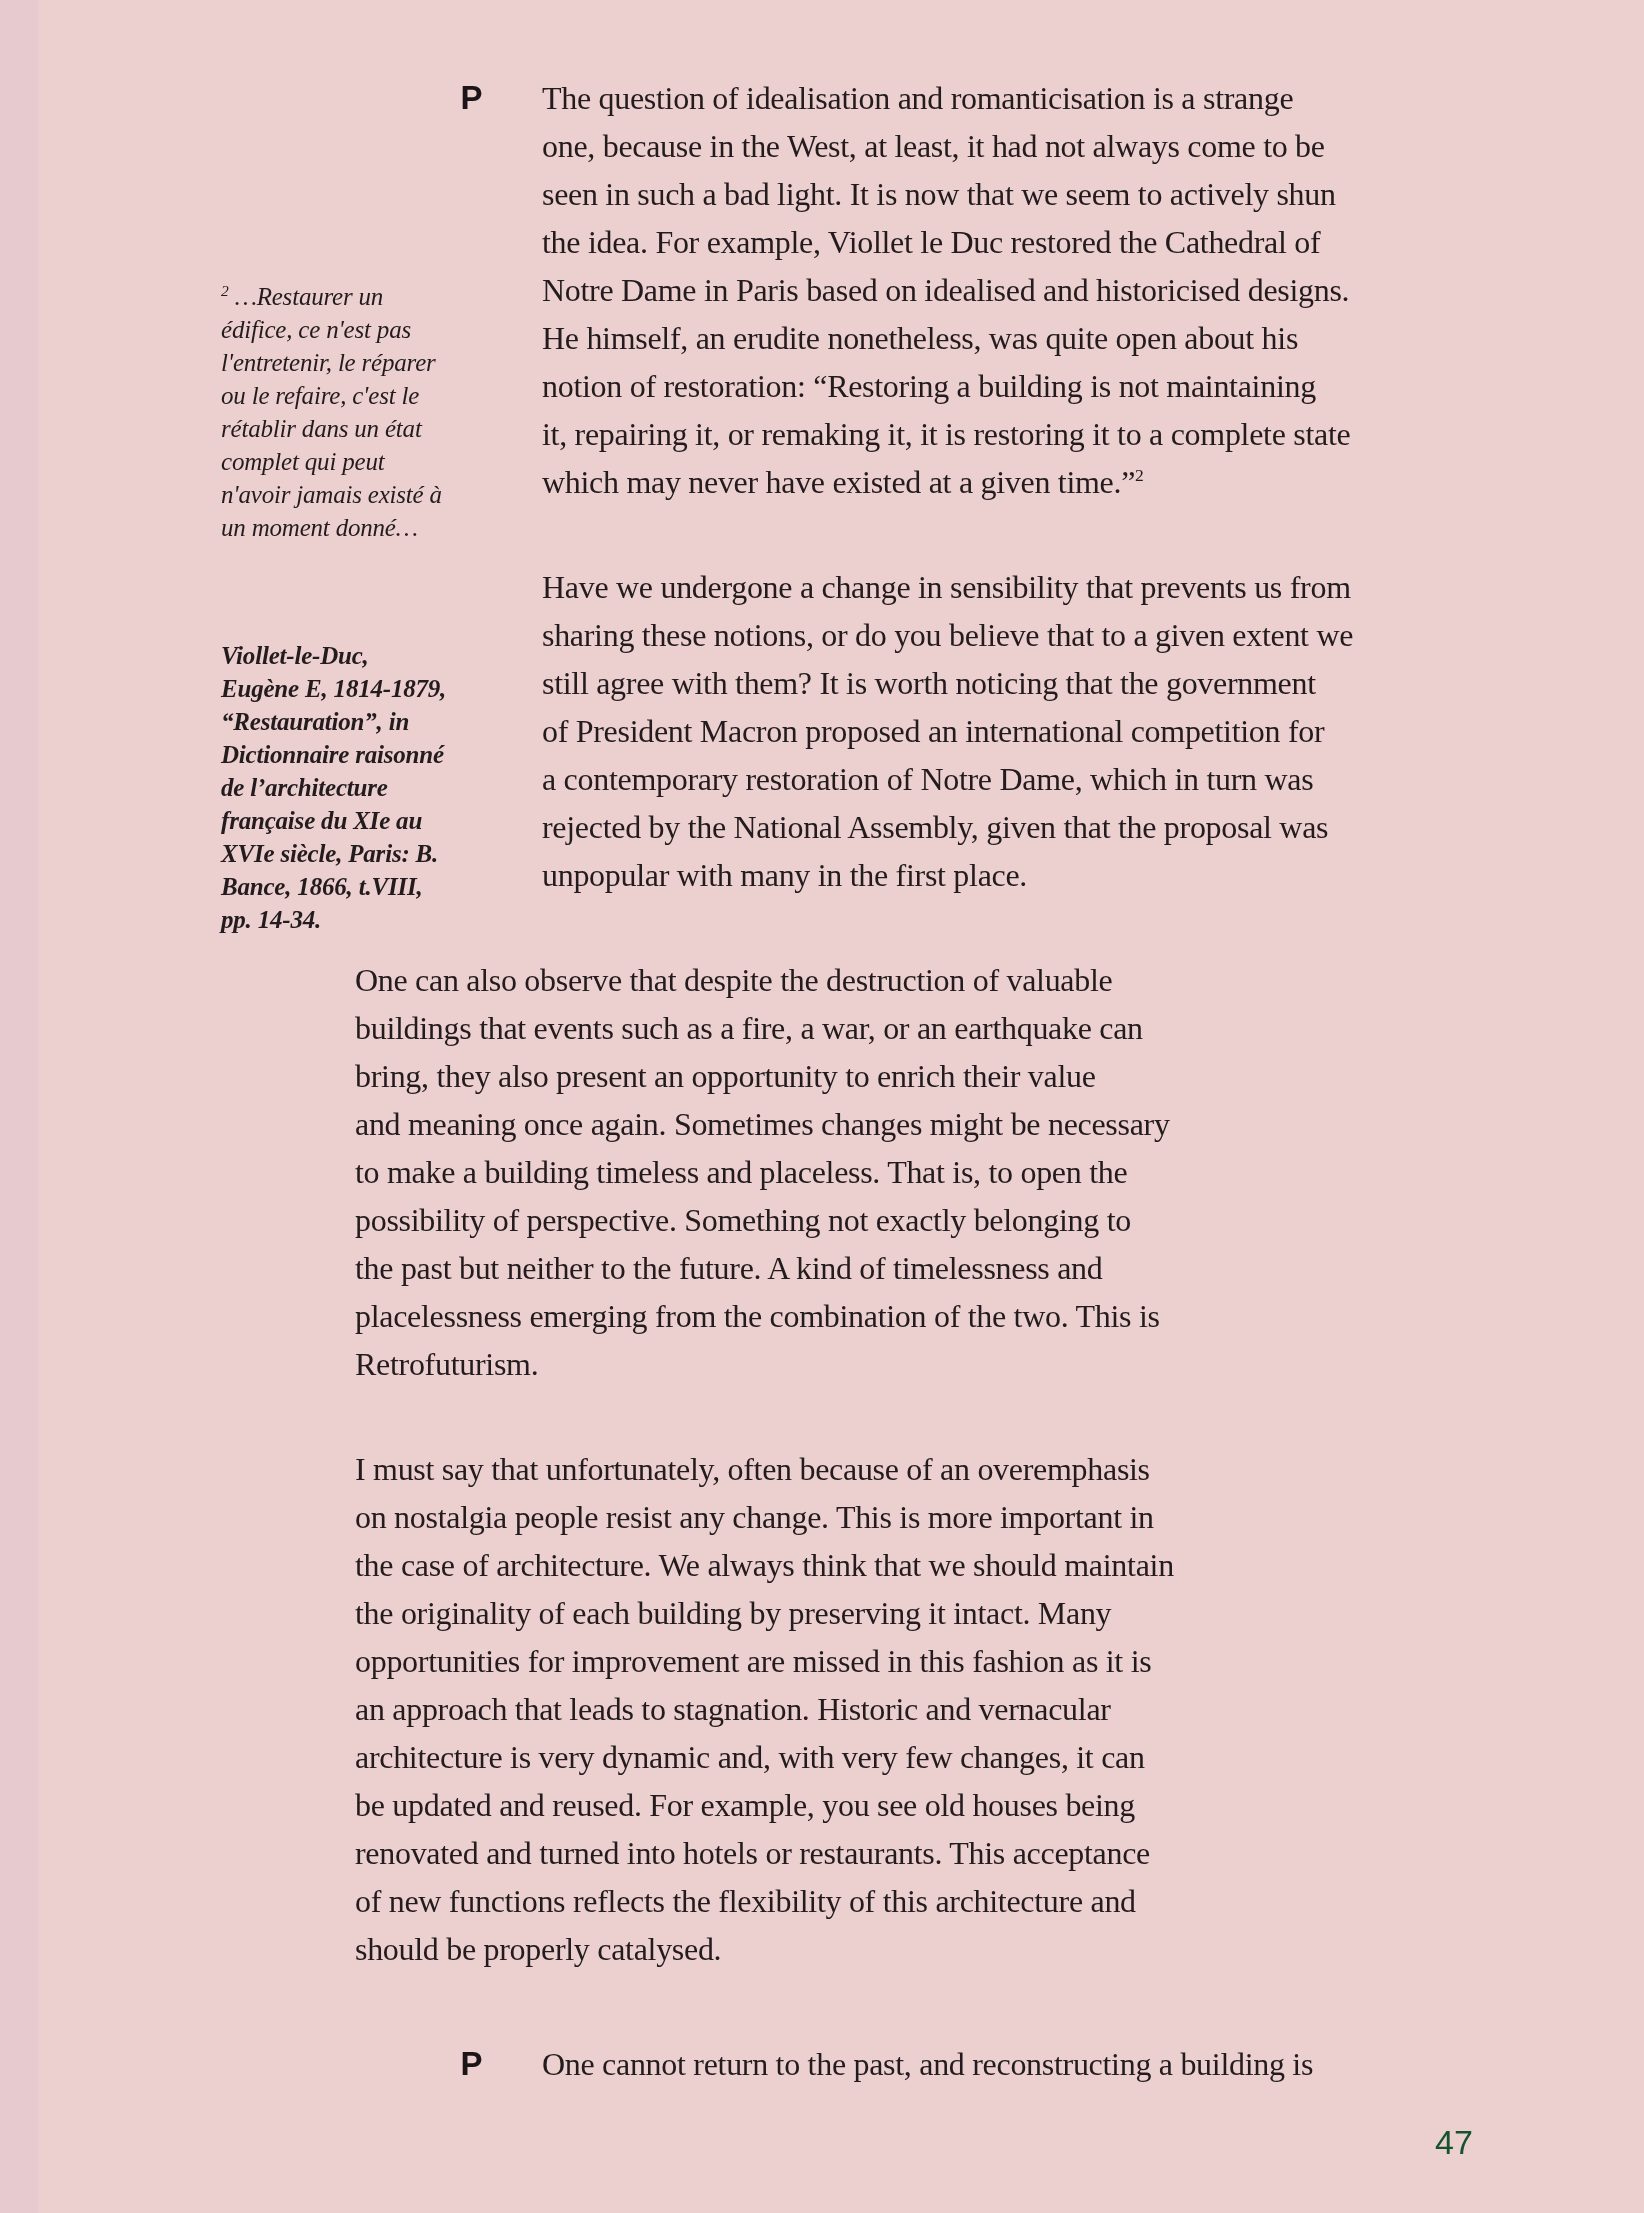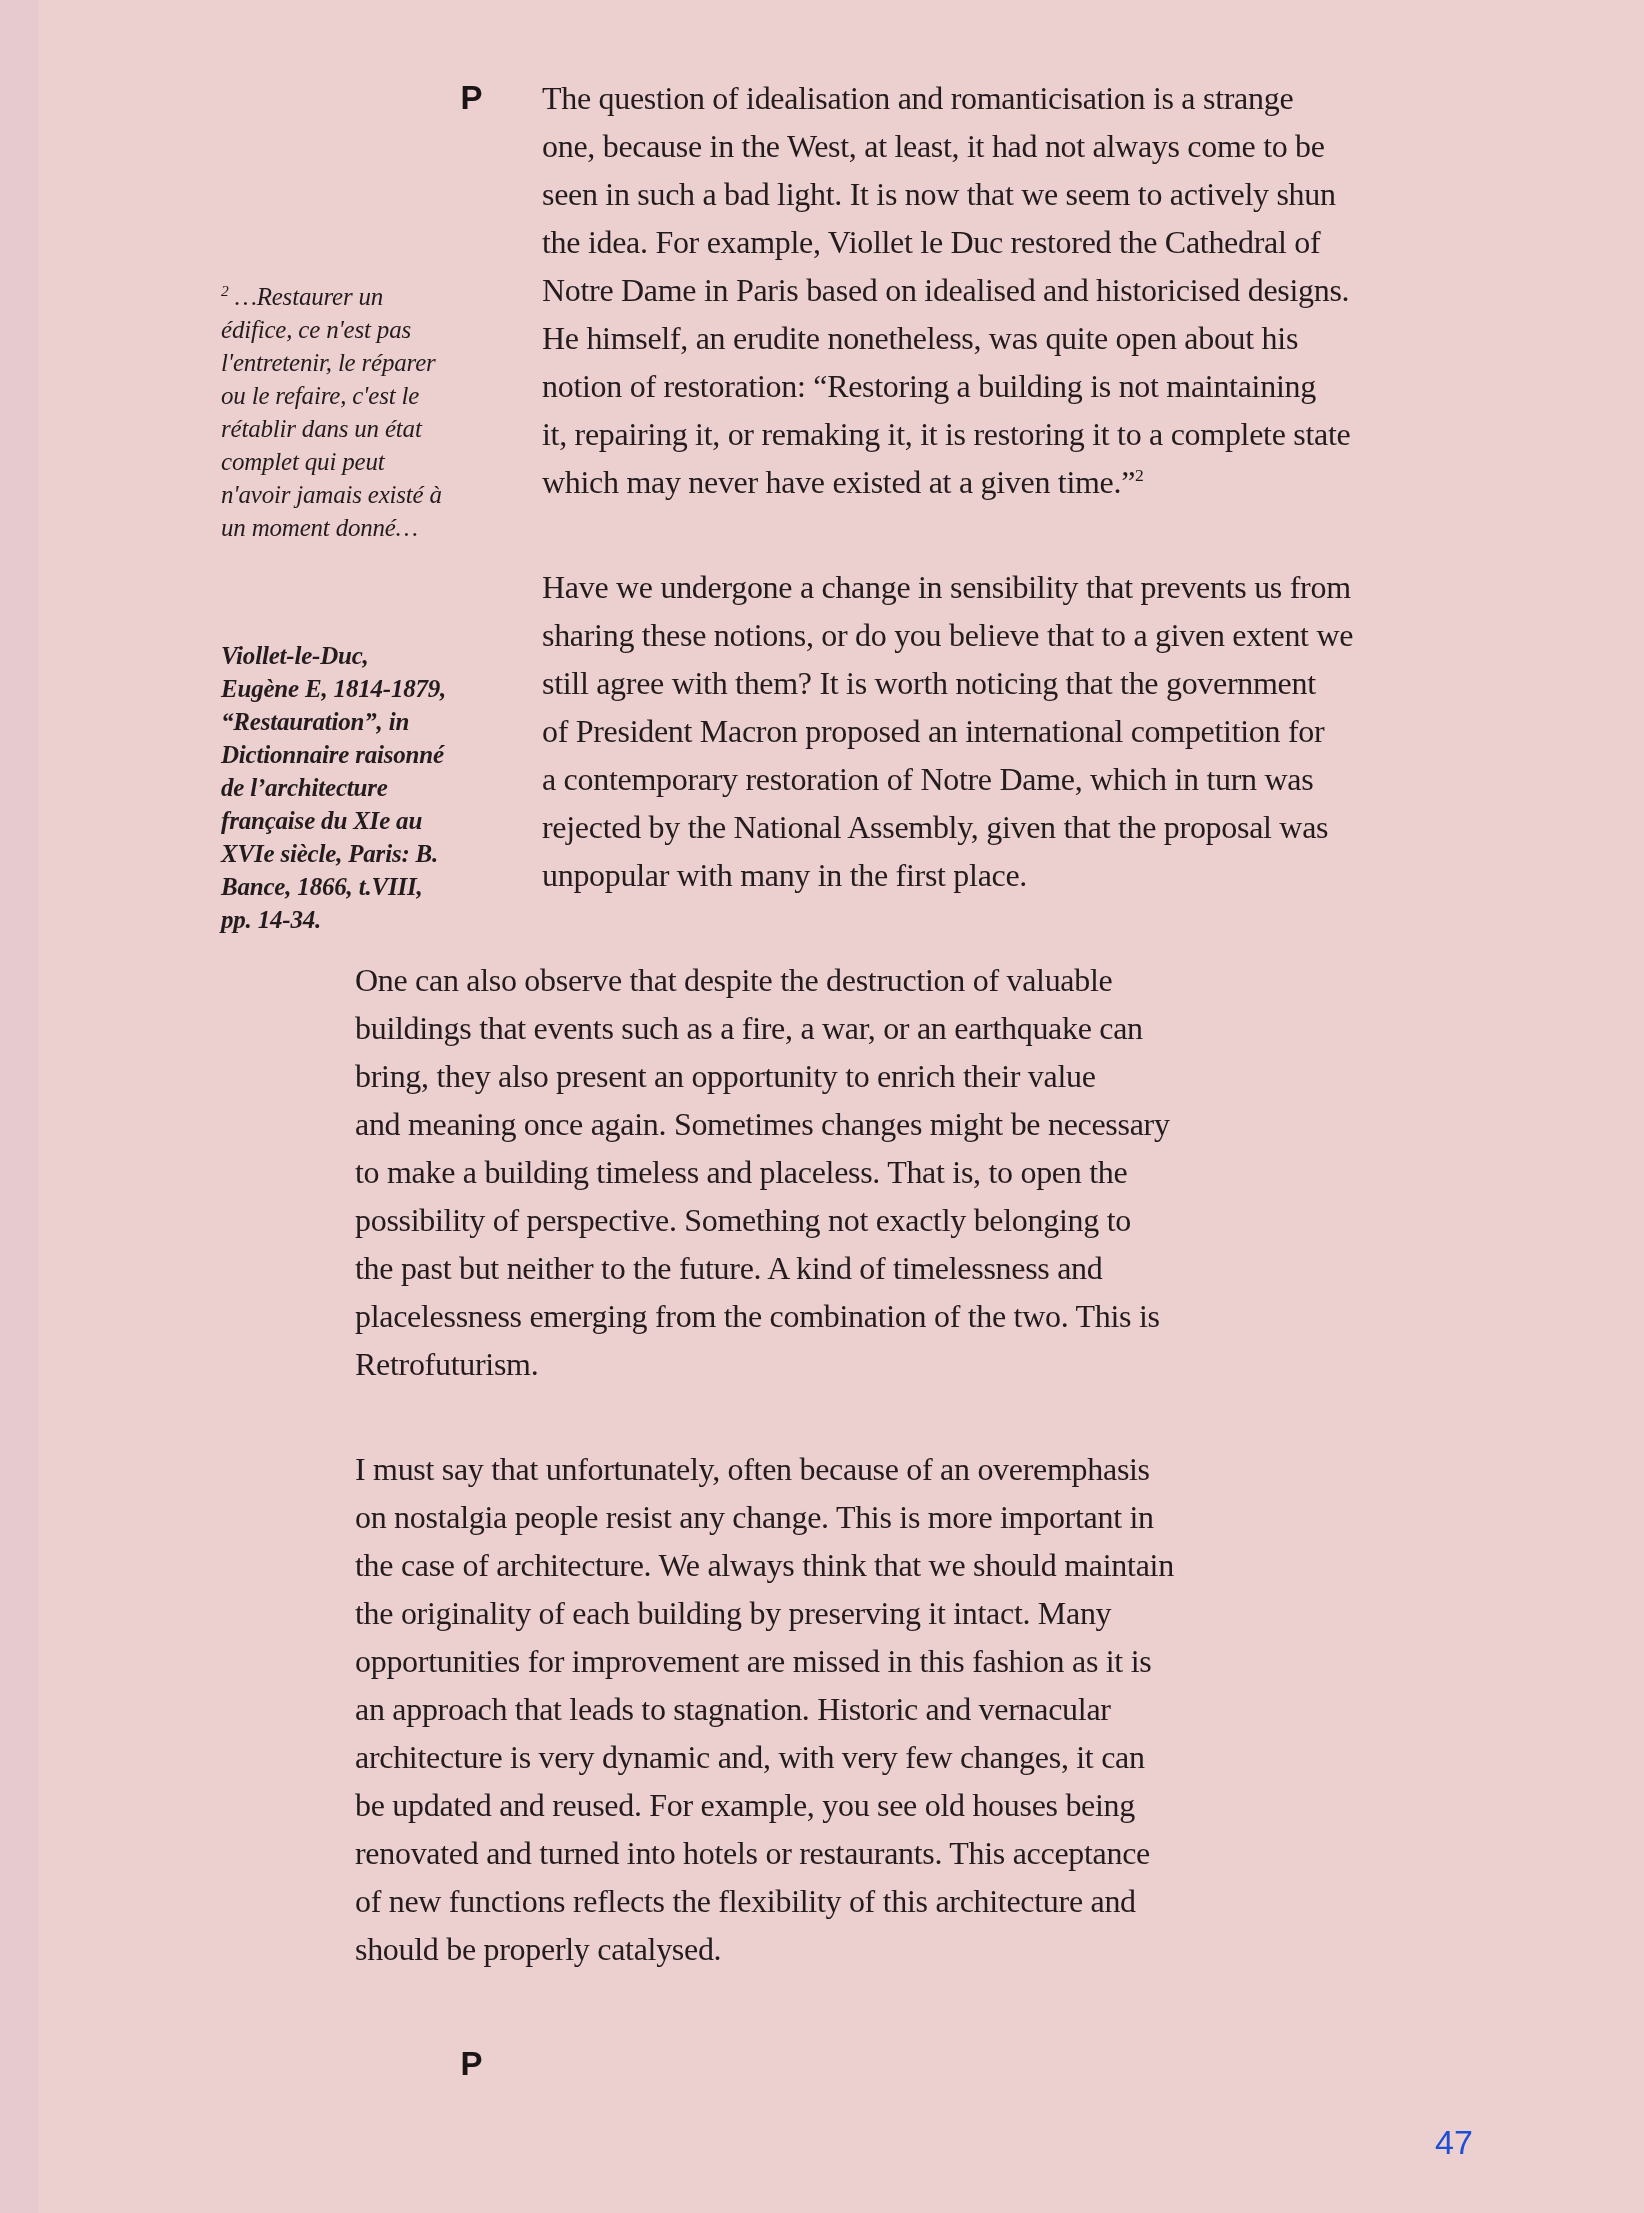--- a/index.html
+++ b/index.html
@@ -75,21 +75,21 @@
     line-height: 0;
   }
   .page-number {
     position: absolute;
     left: 1435px;
     top: 2125px;
     font-family: "Liberation Sans", sans-serif;
     font-weight: 400;
     font-size: 34px;
     line-height: 1;
-    color: #1d4ed8;
+    color: #14532d;
   }
 </style>
 </head>
 <body>
 
 <div class="page">
   <div class="gutter-shadow"></div>
 
   <aside class="footnote">
     <p class="fn-quote"><sup class="fn-mark">2</sup> <span>…Restaurer un
@@ -155,19 +155,22 @@
 architecture is very dynamic and, with very few changes, it can
 be updated and reused. For example, you see old houses being
 renovated and turned into hotels or restaurants. This acceptance
 of new functions reflects the flexibility of this architecture and
 should be properly catalysed.</p>
       </div>
     </section>
 
     <section class="turn turn-last">
       <div class="speaker">P</div>
+      <div class="paras">
+        <p>One cannot return to the past, and reconstructing a building is</p>
+      </div>
     </section>
 
   </main>
 
   <div class="page-number">47</div>
 </div>
 
 
 </body></html>

